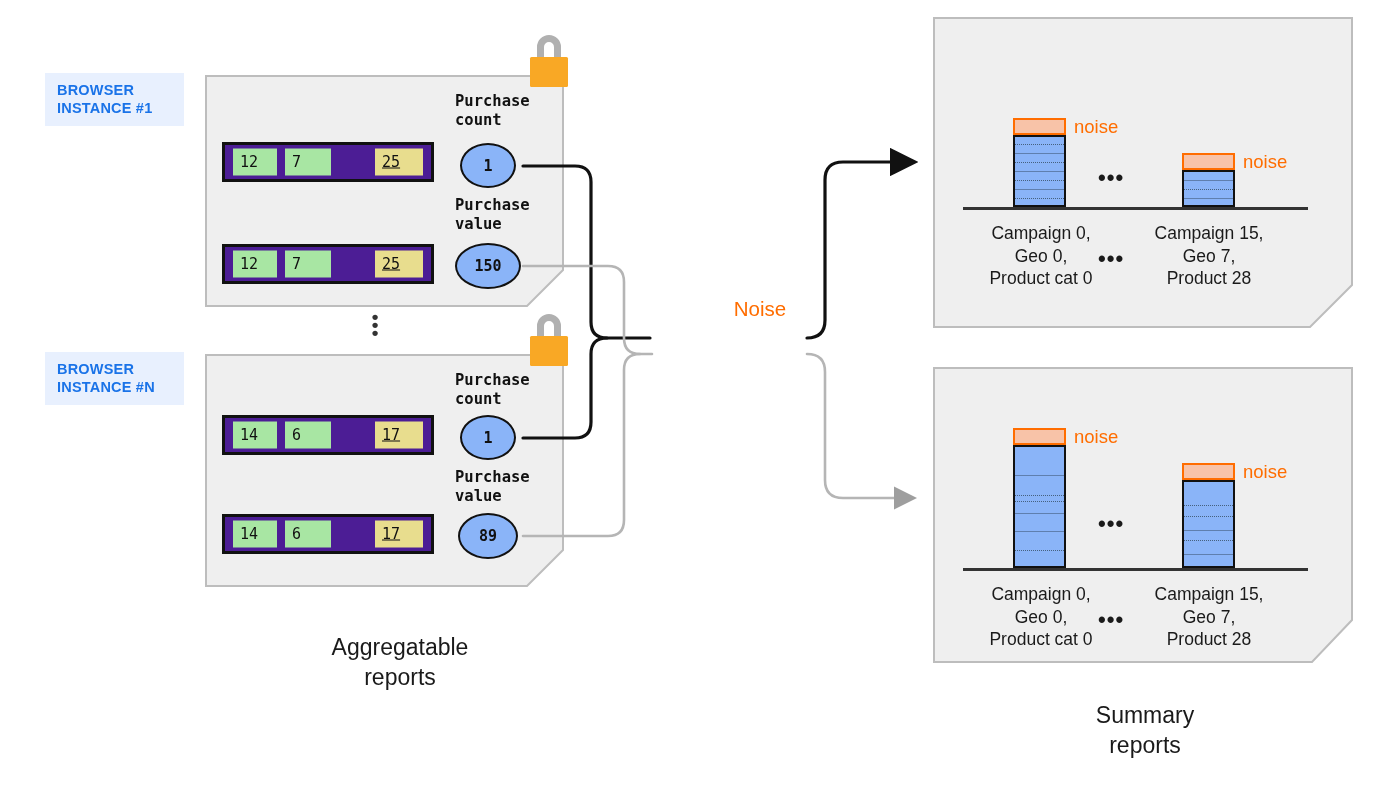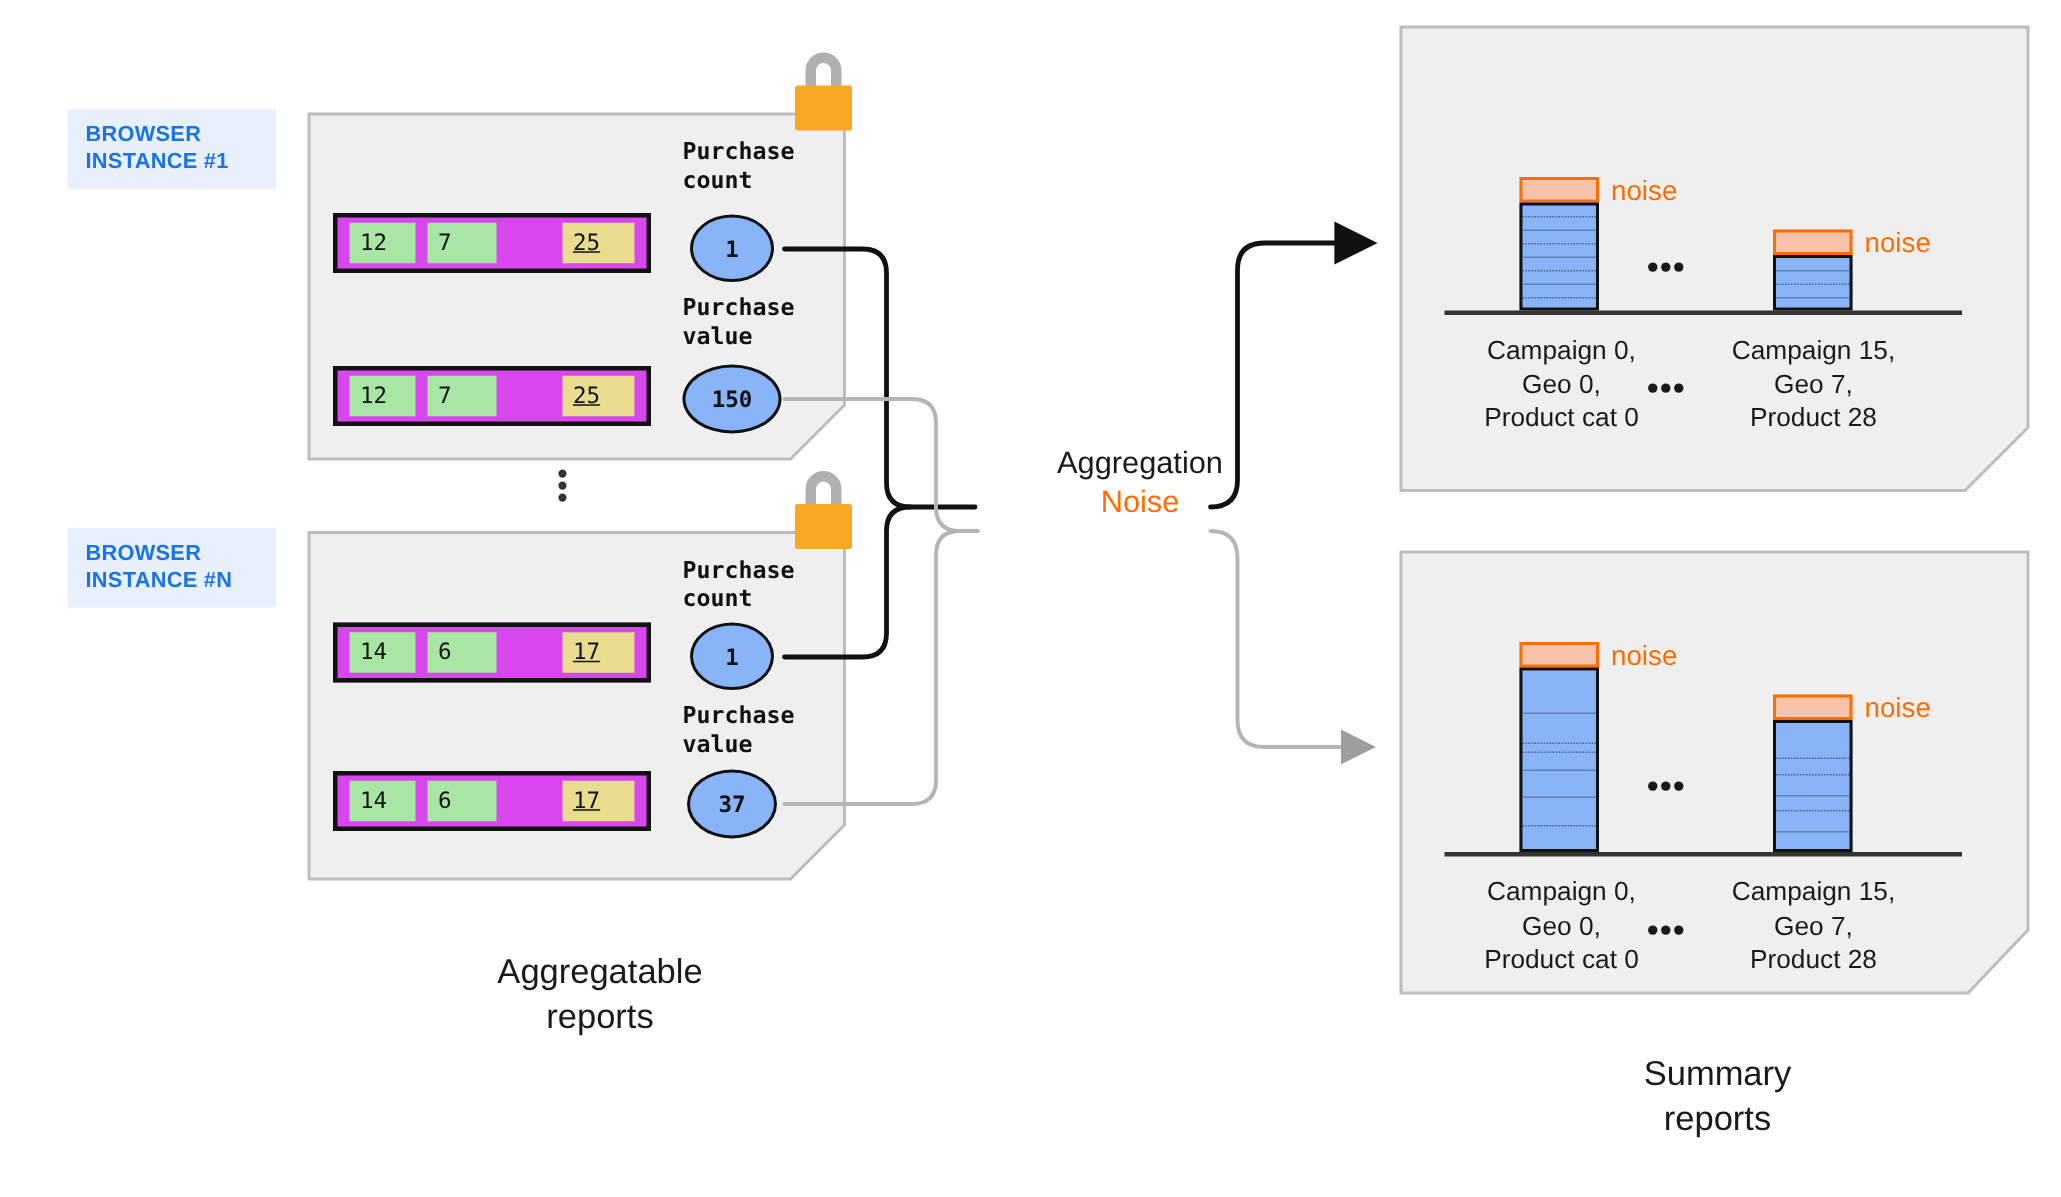--- a/index.html
+++ b/index.html
@@ -20,21 +20,21 @@
   }
   #tag1{left:45px;top:73px;width:115px;}
   #tag2{left:45px;top:352px;width:115px;}
   .panel-label{
     position:absolute;font-family:"DejaVu Sans Mono", monospace;
     font-weight:bold;font-size:15.5px;line-height:19px;color:#111;
     white-space:pre-line;text-align:left;
   }
   
   .row-box{
-    position:absolute;border:3px solid #111;background:#d946ef;
+    position:absolute;border:3px solid #111;background:#4c1d95;
     box-sizing:border-box;
   }
   .cell{
     position:absolute;top:50%;transform:translateY(-50%);
     font-family:"DejaVu Sans Mono", monospace;font-size:15px;color:#111;
     padding:5px 7px;box-sizing:border-box;line-height:17px;
   }
   .cell.green{background:#a8e6a3;}
   .cell.yellow{background:#e8dd8e;}
   .cell.yellow span{text-decoration:underline;}
@@ -196,24 +196,23 @@
 value</div>
 
   <div class="row-box" style="left:222px;top:514px;width:212px;height:40px;">
     <div class="cell green" style="left:8px;width:44px;">14</div>
     <div class="cell green" style="left:60px;width:46px;">6</div>
     <div class="cell yellow" style="left:150px;width:48px;">
       <span>17</span>
     </div>
   </div>
 
-  <div class="bubble" style="left:458px;top:513px;width:60px;height:46px;">37</div>
+  <div class="bubble" style="left:458px;top:513px;width:60px;height:46px;">89</div>
 
   <div id="mid-text">
-    <div>Aggregation</div>
     <div class="noise">Noise</div>
   </div>
 
 
   <div class="bar-noise" style="left:1013px;top:118px;width:53px;height:17px;"></div>
   <div class="bar-body" style="left:1013px;top:135px;width:53px;height:72px;">
     <div class="seg dotted" style="top:7px;"></div>
     <div class="seg" style="top:16px;"></div>
     <div class="seg dotted" style="top:25px;"></div>
     <div class="seg" style="top:34px;"></div>

